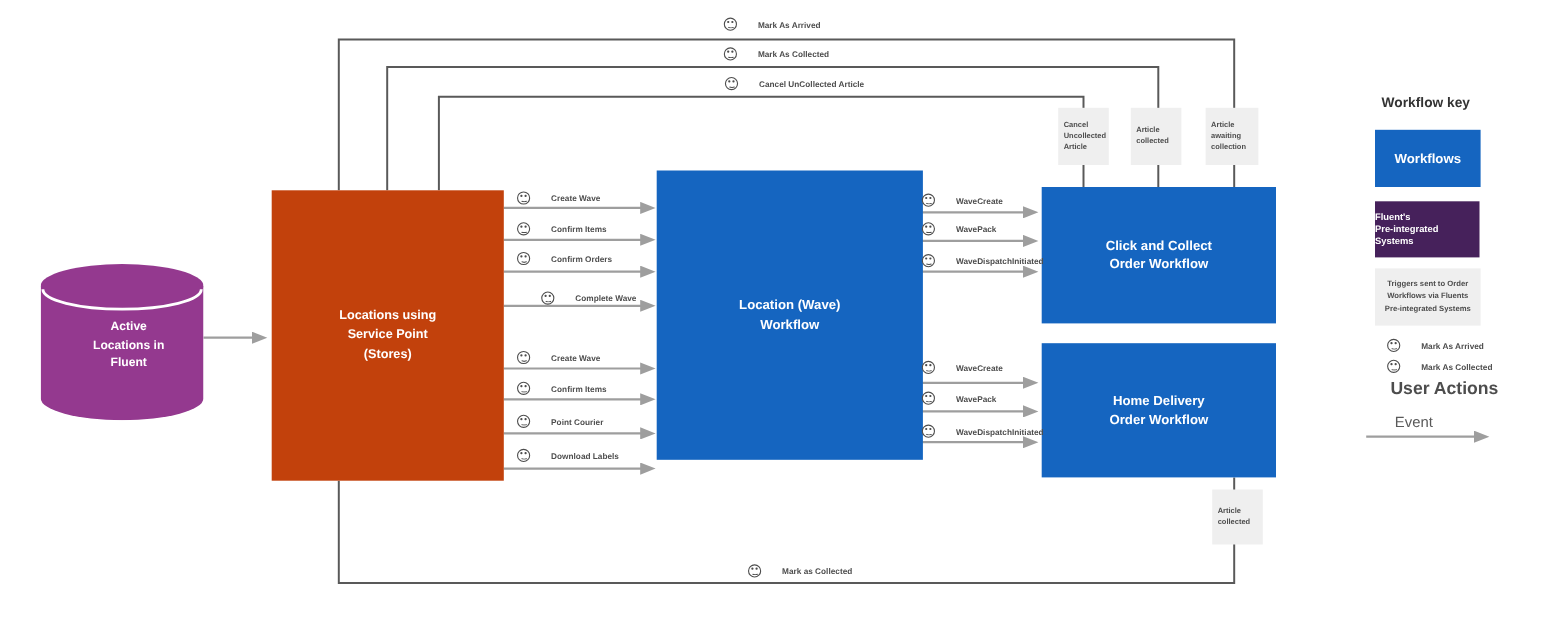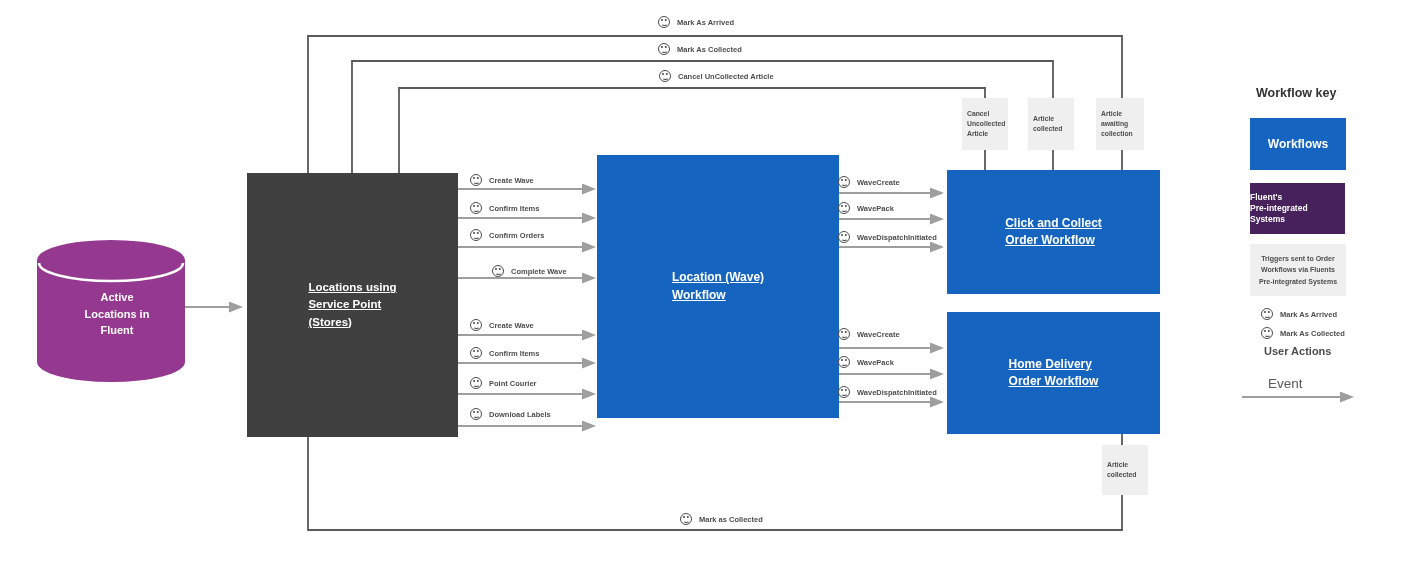--- a/index.html
+++ b/index.html
@@ -5,24 +5,24 @@
   html,body{margin:0;padding:0;background:#fff;}
   .canvas{
     position:relative;width:1404px;height:563px;background:#ffffff;
     font-family:"Liberation Sans",sans-serif;overflow:hidden;
   }
   svg.layer{position:absolute;left:0;top:0;width:1404px;height:563px;}
 
   
   .node{
     position:absolute;display:flex;align-items:center;justify-content:center;
-    text-align:left;color:#fff;font-weight:bold;white-space:pre-line;text-decoration:underline;
+    text-align:center;color:#fff;font-weight:bold;white-space:pre-line;
   }
   .node.blue{background:#1565C0;font-size:12px;line-height:1.45;}
-  .node.purple{background:#404040;font-size:11.5px;line-height:1.5;}
+  .node.purple{background:#c2410c;font-size:11.5px;line-height:1.5;}
 
   
   .cylwrap{position:absolute;left:37px;top:240px;width:160px;height:142px;}
   .cylwrap svg{position:absolute;left:0;top:0;}
   .cyl-label{
     position:absolute;left:0;top:0;width:100%;height:100%;
     display:flex;align-items:center;justify-content:center;text-align:center;
     color:#fff;font-weight:bold;font-size:11px;line-height:1.5;white-space:pre-line;
     padding-top:6px;box-sizing:border-box;
   }
@@ -30,21 +30,21 @@
   
   .trigger{
     position:absolute;background:#EFEFEF;color:#4D4D4D;
     display:flex;align-items:center;font-weight:bold;font-size:6.8px;
     line-height:1.5;white-space:pre-line;padding-left:5px;box-sizing:border-box;
     text-align:left;
   }
 
   
   .evt{
-    position:absolute;display:flex;align-items:center;gap:7px;height:14px;
+    position:absolute;display:flex;align-items:center;gap:19px;height:14px;
     color:#4D4D4D;font-size:7.5px;font-weight:bold;white-space:nowrap;text-align:center;
   }
   .smiley{
     position:relative;display:inline-block;width:12px;height:12px;flex:0 0 12px;
     border:1.4px solid #4D4D4D;border-radius:50%;box-sizing:border-box;background:#fff;
   }
   .smiley::before{
     content:"";position:absolute;top:2.4px;left:2.1px;width:1.8px;height:1.8px;
     background:#4D4D4D;border-radius:50%;box-shadow:3.8px 0 0 #4D4D4D;
   }
@@ -57,21 +57,21 @@
   .lg-title{position:absolute;left:1256px;top:86px;font-size:12.5px;font-weight:bold;color:#333;}
   .lg-box{position:absolute;box-sizing:border-box;}
   .lg-blue{left:1250px;top:118px;width:96px;height:52px;background:#1565C0;color:#fff;
     display:flex;align-items:center;justify-content:center;font-weight:bold;font-size:12px;}
   .lg-purple{left:1250px;top:183px;width:95px;height:51px;background:#46215B;color:#fff;
     display:flex;align-items:center;font-weight:bold;font-size:8.5px;line-height:1.3;
     white-space:pre-line;}
   .lg-gray{left:1250px;top:244px;width:96px;height:52px;background:#EFEFEF;color:#4D4D4D;
     display:flex;align-items:center;justify-content:center;text-align:center;
     font-weight:bold;font-size:7px;line-height:1.6;white-space:pre-line;}
-  .lg-useractions{position:absolute;left:1264px;top:345px;font-size:11px;font-weight:bold;color:#4D4D4D;}
+  .lg-useractions{position:absolute;left:1264px;top:345px;font-size:16px;font-weight:bold;color:#4D4D4D;}
   .lg-event{position:absolute;left:1268px;top:376px;font-size:13.5px;font-weight:normal;color:#595959;}
 </style>
 </head>
 <body>
 
 <div class="canvas">
 
   <svg class="layer">
     <defs>
       <marker id="arr" markerUnits="userSpaceOnUse" markerWidth="15" markerHeight="11" refX="1" refY="5.5" orient="auto">

